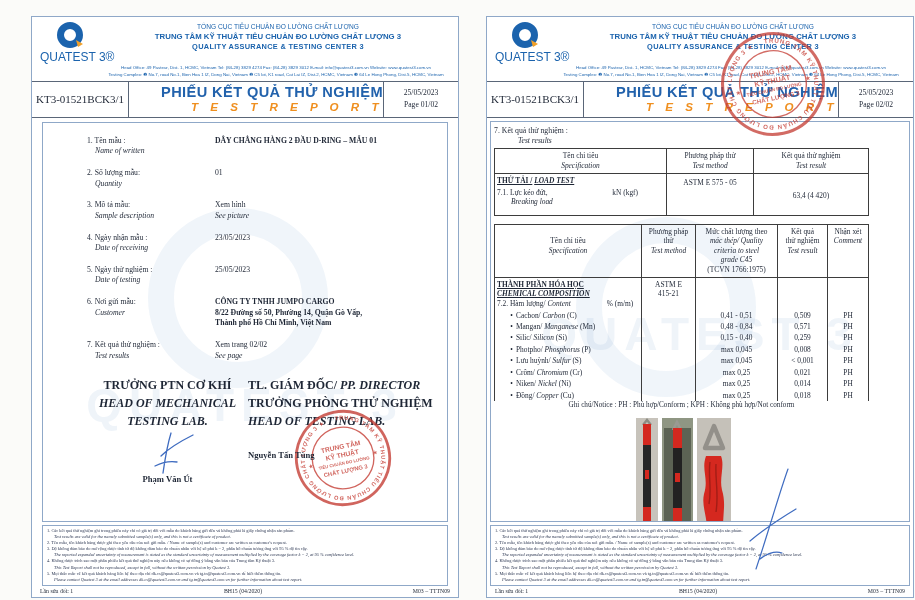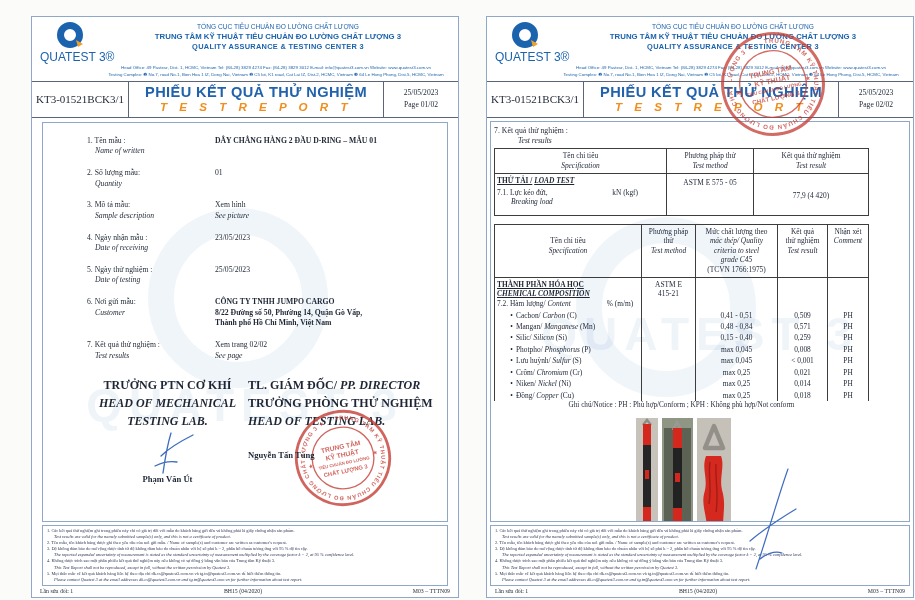--- a/index.html
+++ b/index.html
@@ -15,21 +15,21 @@
   .logo svg{display:block;margin:1px auto 0}
   .logo-name{font-family:"Liberation Sans","DejaVu Sans",sans-serif;font-weight:normal;color:#1b63ad;font-size:12px;white-space:nowrap}
   .org{flex:1;text-align:center;color:#1b63ad;line-height:1.32;padding-top:2px;font-family:"Liberation Sans","DejaVu Sans",sans-serif}
   .org-l1{font-size:6.6px}
   .org-l2{font-size:7.8px;font-weight:bold}
   .org-l3{font-size:7.4px;font-weight:bold;letter-spacing:.3px}
   .addr{flex:none;margin-left:62px;text-align:center;color:#1b63ad;font-size:4.4px;line-height:1.55;font-family:"Liberation Sans","DejaVu Sans",sans-serif;padding:1px 4px 2px}
   
   .trow{display:flex;border-top:1px solid #5a6678;border-bottom:1px solid #5a6678;flex:none;background:#fff}
   .tcell-no{width:97px;border-right:1px solid #5a6678;display:flex;align-items:center;justify-content:center;font-size:11px}
-  .tcell-main{flex:1;text-align:center;padding:2px 0 3px}
+  .tcell-main{flex:1;text-align:right;padding:2px 0 3px}
   .title-vi{font-family:"Liberation Sans","DejaVu Sans",sans-serif;font-weight:bold;color:#2262ac;font-size:14.6px;letter-spacing:.4px;line-height:1.15}
   .title-en{font-family:"Liberation Sans","DejaVu Sans",sans-serif;font-weight:bold;font-style:italic;color:#ef8f1f;font-size:11.6px;letter-spacing:4.5px;line-height:1.15}
   .tcell-date{width:75px;border-left:1px solid #5a6678;display:flex;flex-direction:column;align-items:center;justify-content:center;font-size:7.6px;line-height:1.55}
   
   .content{flex:1;margin:4px 10px 0;border:1px solid #8fa8c8;position:relative;overflow:hidden}
   #page2 .content{margin:3px 3px 0}
   .fnbox{flex:none;margin:3px 10px 0;border:1px solid #8fa8c8;padding:2px 3px 2px 4px;font-size:4.4px;line-height:1.4;color:#2c3752}
   #page2 .fnbox{margin:3px 3px 0}
   .fn-en{font-style:italic;padding-left:7px}
   .pfoot{flex:none;display:flex;justify-content:space-between;align-items:center;padding:2px 8px 3px;font-size:5.8px}
@@ -307,21 +307,21 @@
               <div class="row71">
                   <span>7.1. Lực kéo đứt,</span>
                   <span>kN (kgf)</span>
                 </div>
               <div class="i" style="padding-left:14px">Breaking load</div>
             </td>
             <td class="ta-c">
                 <div style="margin-top:2px">ASTM E 575 - 05</div>
               </td>
             <td class="ta-c">
-                <div style="margin-top:15px">77,9 (4 420)</div>
+                <div style="margin-top:15px">63,4 (4 420)</div>
               </td>
           </tr>
         </tbody>
       </table>
 
       <table class="tbl chem">
         <colgroup>
             <col style="width:147px">
             <col style="width:54px">
             <col style="width:82px">

